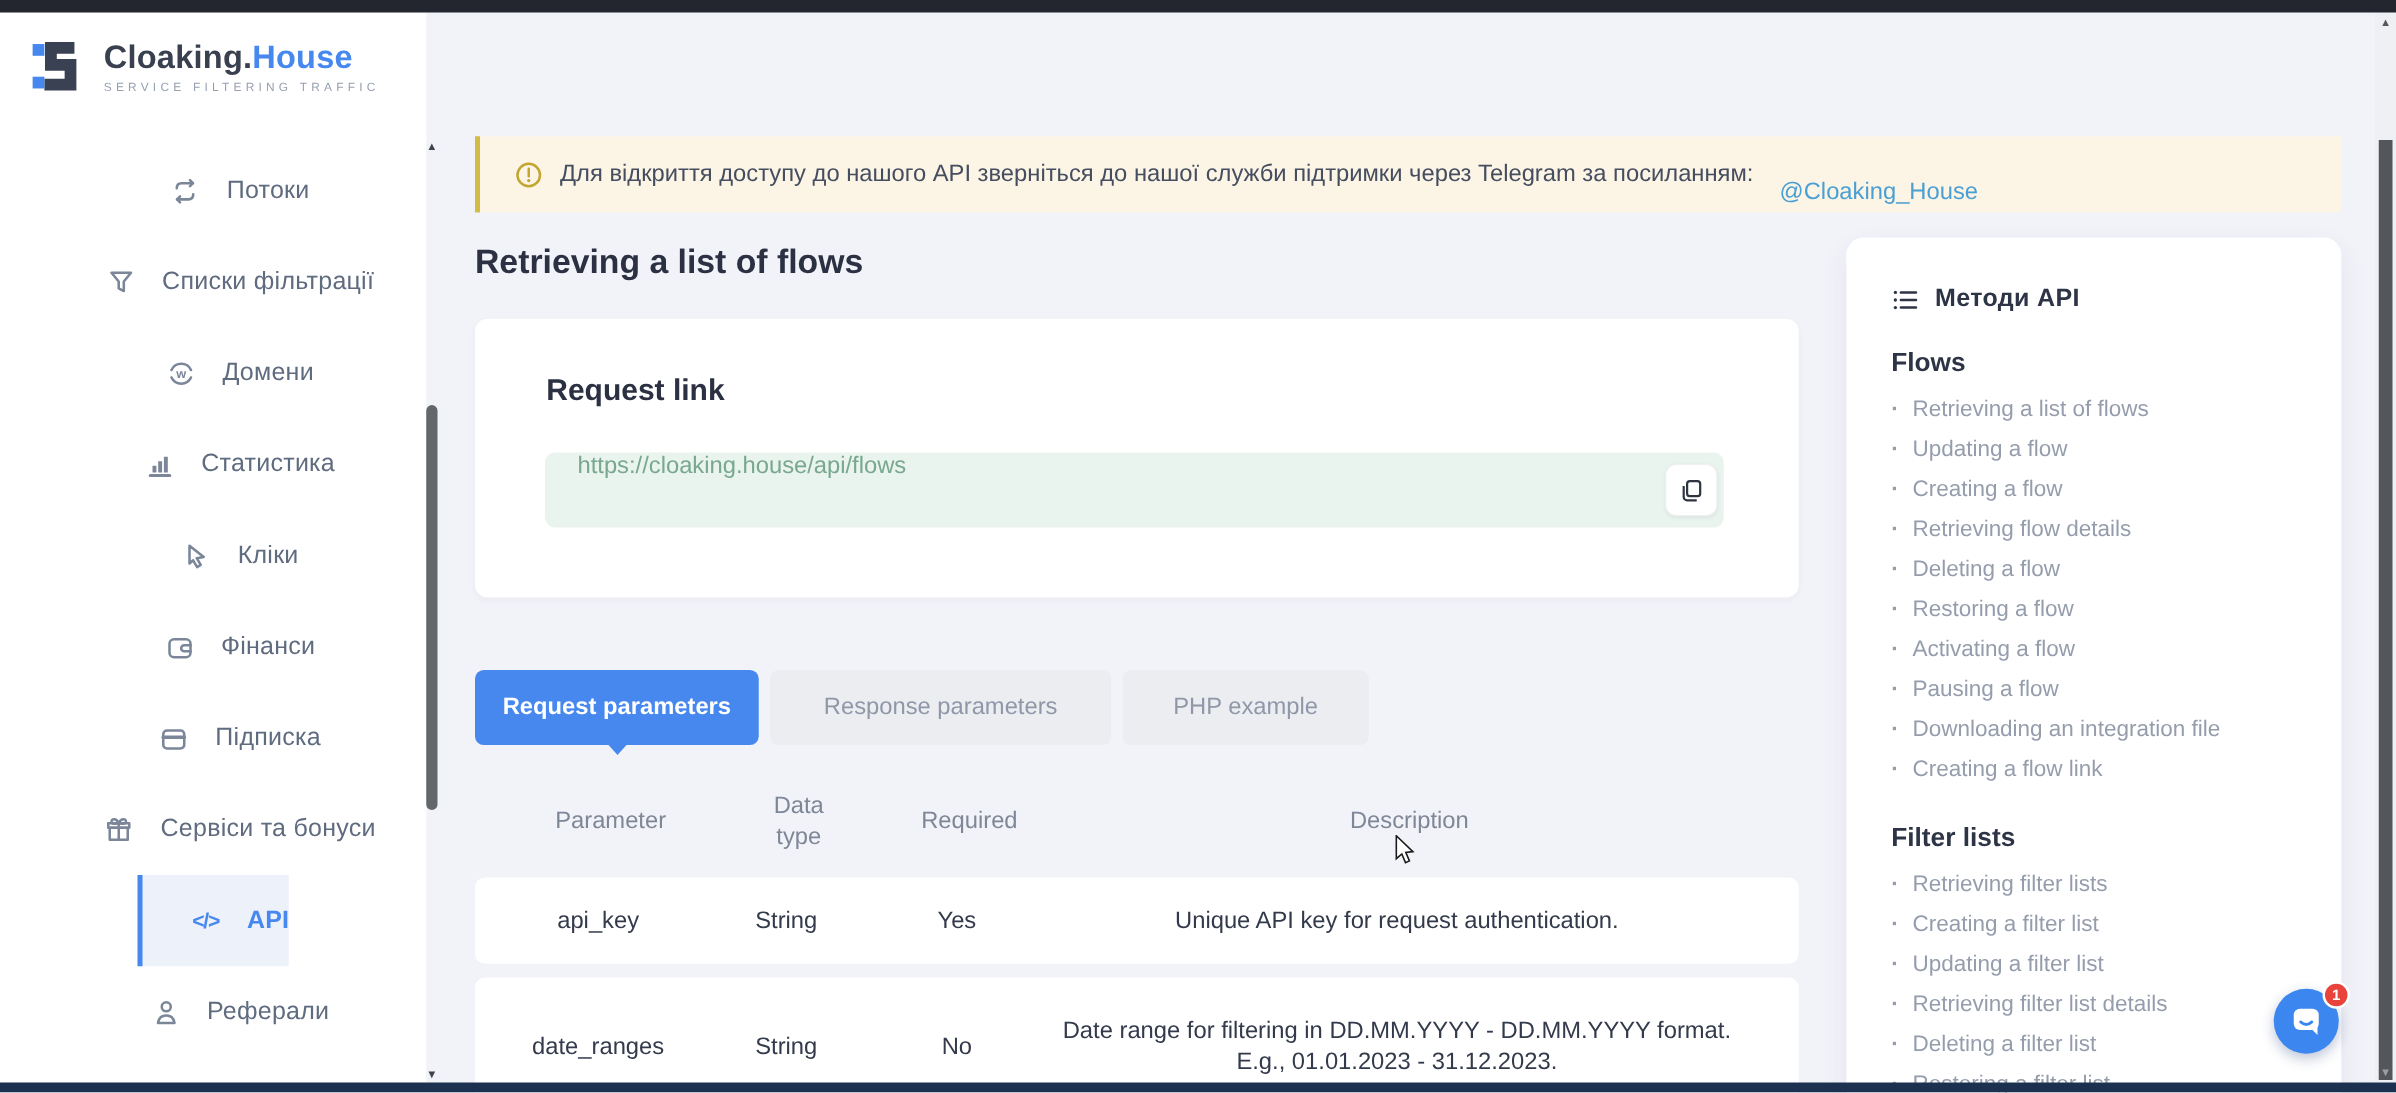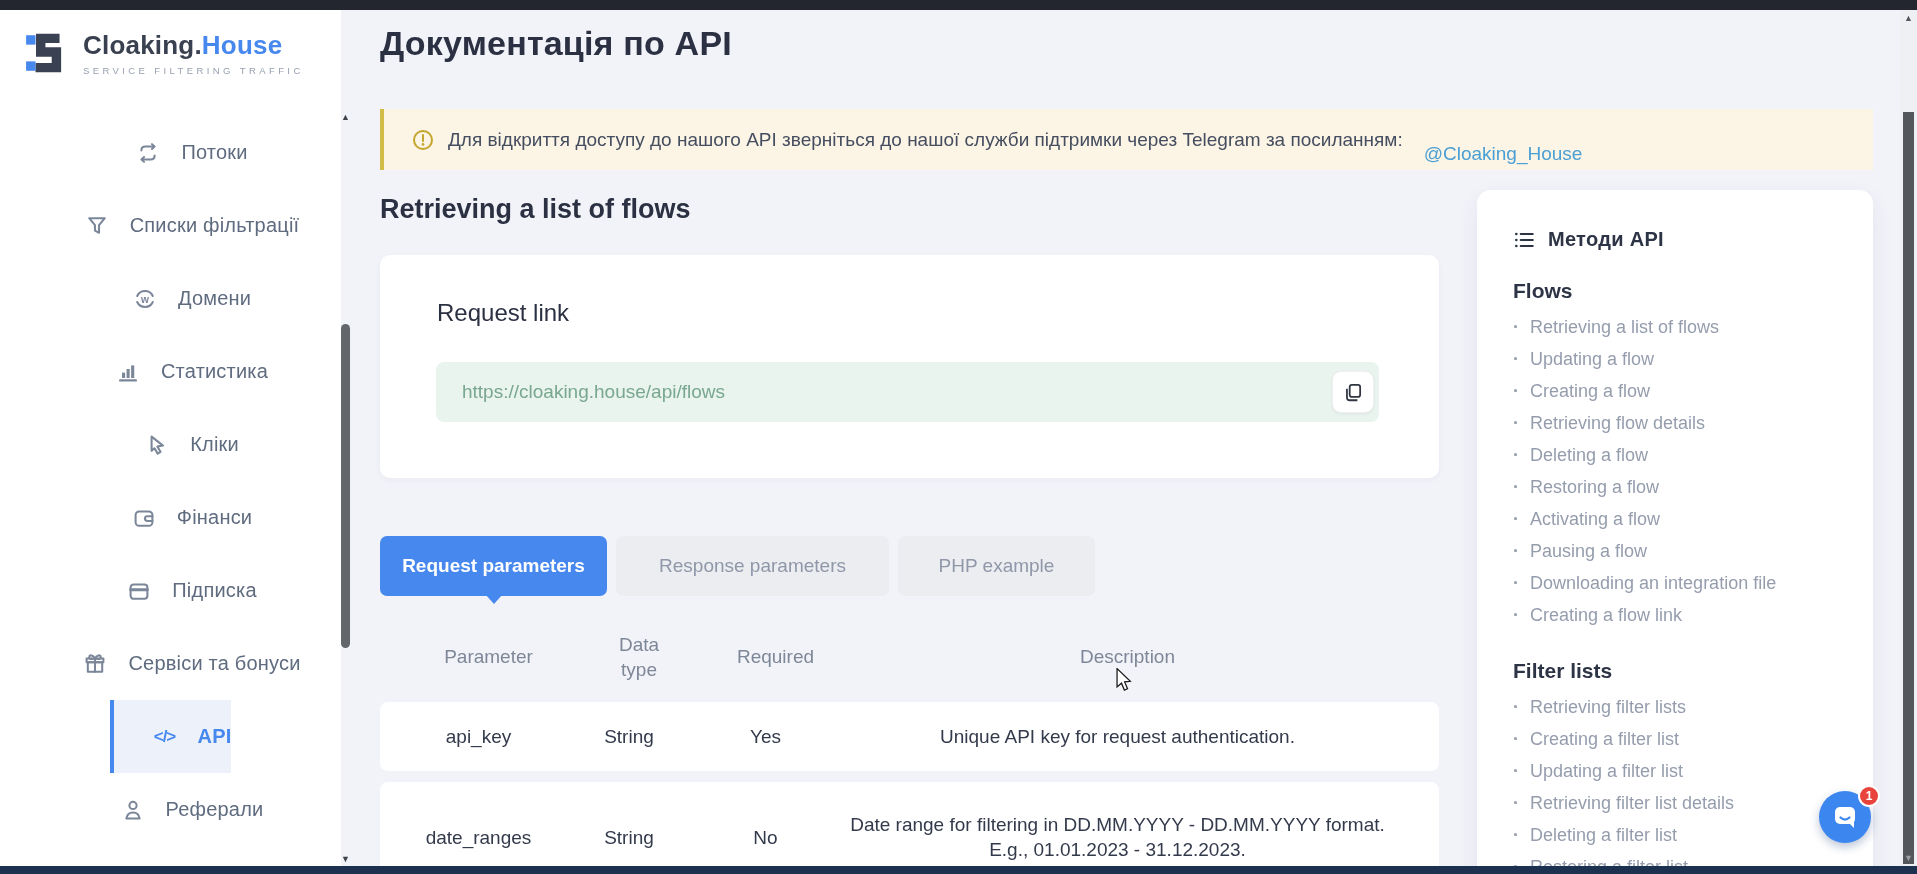--- a/index.html
+++ b/index.html
@@ -40,22 +40,22 @@
   .page-title { position:absolute; left:28px; top:14px; font-size:34px; font-weight:700; color:#2b3142; letter-spacing:.2px; }
 
   .banner { position:absolute; left:28px; top:99px; width:1493px; height:61px; background:#fcf4e4; border-left:4px solid #d2bc45; display:flex; align-items:center; padding-left:28px; gap:14px; }
   .warn-icon { width:22px; height:22px; flex:0 0 auto; }
   .banner-text { font-size:19px; color:#454e60; }
   .banner-link { font-size:19px; color:#4a9fd4; margin-left:7px; cursor:pointer;margin-top:28px; }
 
   .section-title { position:absolute; left:28px; top:184px; font-size:27px; font-weight:700; color:#2b3142; }
 
   .request-card { position:absolute; left:28px; top:245px; width:1059px; height:223px; background:#ffffff; border-radius:10px; box-shadow:0 2px 6px rgba(40,50,80,.04); }
-  .request-card .rc-title { position:absolute; left:57px; top:44px; font-size:24px; font-weight:400; color:#2b3142; }
-  .url-field { position:absolute; left:56px; top:107px; width:943px; height:60px; background:#e9f4ee; border-radius:8px; display:flex; align-items:center; padding-left:26px; }
+  .request-card .rc-title { position:absolute; left:57px; top:44px; font-size:24px; font-weight:700; color:#2b3142; }
+  .url-field { position:absolute; left:56px; top:107px; width:943px; height:60px; background:#e9f4ee; border-radius:8px; display:flex; align-items:flex-start; padding-left:26px; }
   .url-text { font-size:19px; color:#79a78f; }
   .copy-btn { position:absolute; right:5px; top:9px; width:42px; height:42px; background:#ffffff; border:1px solid #f0f0f2; border-radius:9px; display:flex; align-items:center; justify-content:center; cursor:pointer; box-shadow:0 1px 3px rgba(40,50,80,.08); }
 
   .tabs { position:absolute; left:28px; top:526px; display:flex; gap:9px; }
   .tab { height:60px; display:flex; align-items:center; justify-content:center; background:#ebedf1; border-radius:7px; font-size:19px; font-weight:500; color:#8f97a8; cursor:pointer; }
   .tab.t0 { width:227px; }
   .tab.t1 { width:273px; }
   .tab.t2 { width:197px; }
   .tab.active { background:#4788ef; color:#ffffff; font-weight:700; position:relative; }
   .tab.active::after { content:""; position:absolute; left:50%; bottom:-8px; transform:translateX(-50%); border:9px solid transparent; border-top:10px solid #4788ef; border-bottom:0; }
@@ -208,21 +208,20 @@
     </div>
   </div>
 
   <div class="side-scroll">
     <div class="arrow-up"></div>
     <div class="side-thumb"></div>
     <div class="arrow-down"></div>
   </div>
 
   <div class="main">
-    <h1 class="page-title">Документація по API</h1>
 
     <div class="banner">
       <svg class="warn-icon" viewBox="0 0 22 22">
         <circle cx="11" cy="11" r="9" fill="none" stroke="#c3a62e" stroke-width="2"></circle>
         <path d="M11 6v6" stroke="#c3a62e" stroke-width="2" stroke-linecap="round"></path>
         <circle cx="11" cy="15.4" r="1.3" fill="#c3a62e"></circle>
       </svg>
       <span class="banner-text">Для відкриття доступу до нашого API зверніться до нашої служби підтримки через Telegram за посиланням:</span>
       <span class="banner-link">@Cloaking_House</span>
     </div>

